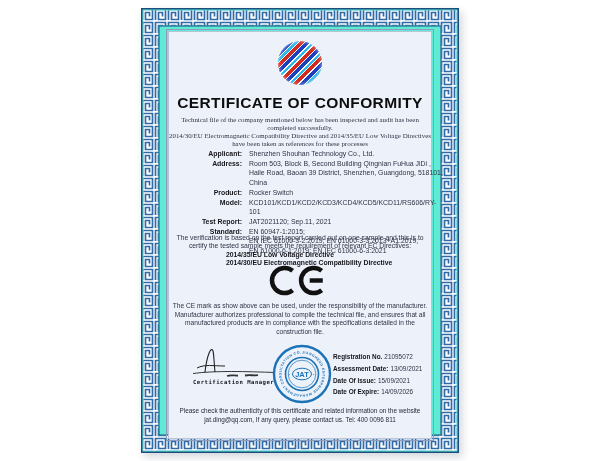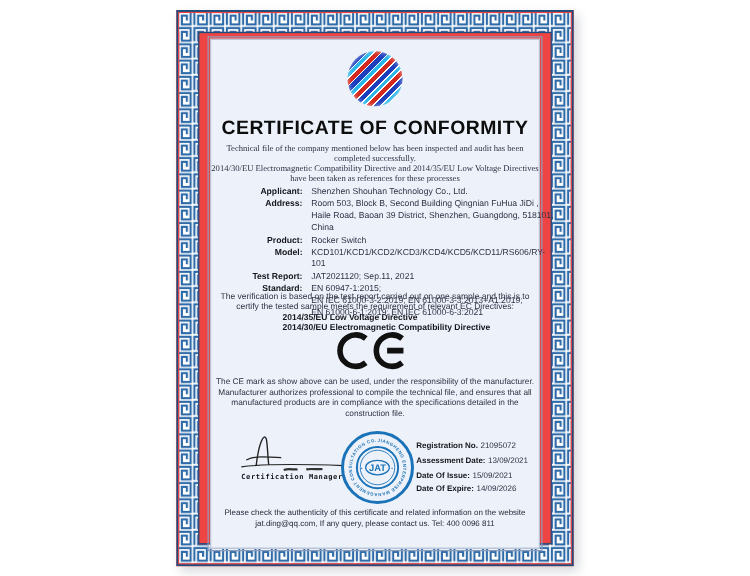--- a/index.html
+++ b/index.html
@@ -1,17 +1,17 @@
 <!DOCTYPE html>
 <html><head>
 <meta charset="utf-8">
 <style>
   html,body{margin:0;padding:0;}
   body{width:600px;height:461px;background:#ffffff;font-family:"Liberation Sans",sans-serif;position:relative;overflow:hidden;}
-  .cert{position:absolute;left:141px;top:8px;width:318px;height:445px;background:#ef4444;box-shadow:3px 4px 8px rgba(60,70,90,.22);}
+  .cert{position:absolute;left:141px;top:8px;width:318px;height:445px;background:#5eead4;box-shadow:3px 4px 8px rgba(60,70,90,.22);}
   .border-svg{position:absolute;left:0;top:0;}
   .inner-frame{position:absolute;left:25px;right:25px;top:21px;bottom:12px;border:1px solid #8d9cba;}
   .inner-frame2{position:absolute;left:1px;right:1px;top:1px;bottom:1px;border:1px solid #b9c4d8;background:#edf1f9;}
   .content{position:absolute;left:0;top:0;width:318px;height:445px;}
   .logo{position:absolute;left:137px;top:33px;width:44px;height:44px;border-radius:50%;
     background:repeating-linear-gradient(135deg,#29b6e8 0 2.5px,#ffffff 2.5px 3.5px,#d42a1e 3.5px 7px,#ffffff 7px 8px,#1d3fbd 8px 11.5px,#ffffff 11.5px 12.5px);
     box-shadow:inset 0 0 4px rgba(255,255,255,.6);}
   .title{position:absolute;left:0;width:318px;top:86px;text-align:center;font-size:15.5px;font-weight:bold;color:#0d0d0d;letter-spacing:.4px;}
   .intro{position:absolute;left:20px;right:20px;top:108px;text-align:center;font-family:"Liberation Serif",serif;font-size:6.9px;line-height:7.9px;color:#2e3345;}
   .fields{position:absolute;left:0;right:14px;top:141px;font-size:6.9px;line-height:9.7px;color:#2e3345;}

